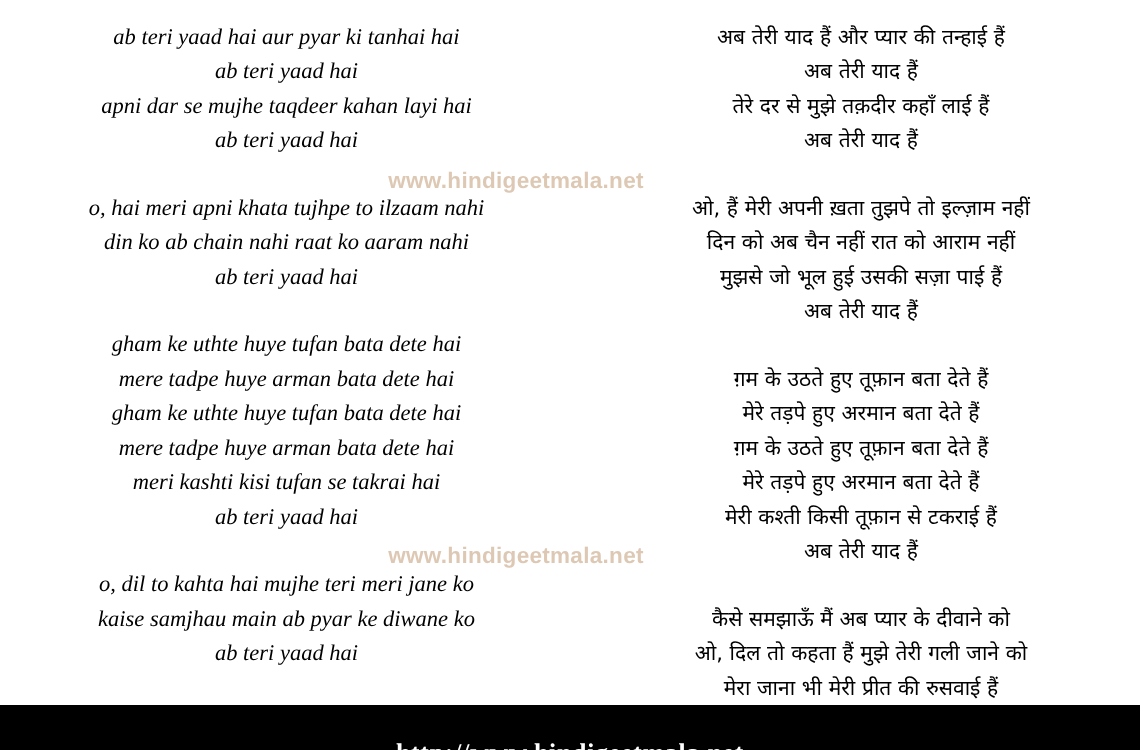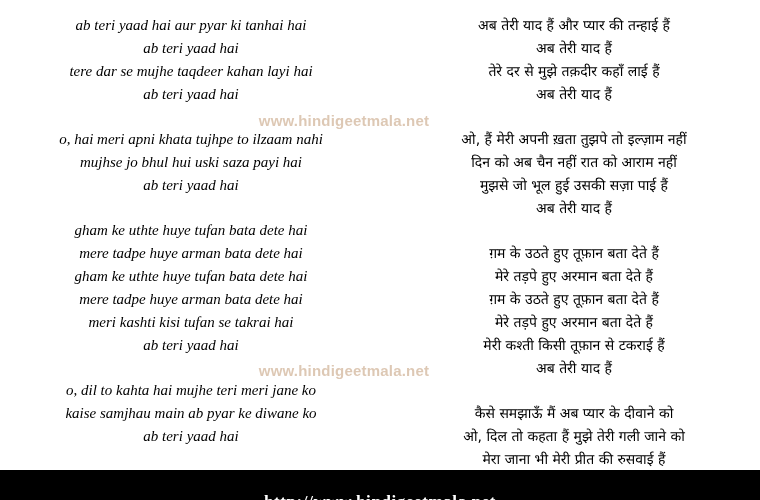--- a/index.html
+++ b/index.html
@@ -104,27 +104,27 @@
 <body>
 
 <div class="page">
 
   <div class="lyrics-area">
 
     <div class="col col-left">
       <div class="stanza">
         <div class="line center">ab teri yaad hai aur pyar ki tanhai hai</div>
         <div class="line center">ab teri yaad hai</div>
-        <div class="line center">tere dar se mujhe taqdeer kahan layi hai</div>
+        <div class="line center">apni dar se mujhe taqdeer kahan layi hai</div>
         <div class="line center">ab teri yaad hai</div>
       </div>
       <div class="spacer-md"></div>
       <div class="stanza">
         <div class="line center">o, hai meri apni khata tujhpe to ilzaam nahi</div>
-        <div class="line center">mujhse jo bhul hui uski saza payi hai</div>
+        <div class="line center">din ko ab chain nahi  raat ko aaram nahi</div>
         <div class="line center">ab teri yaad hai</div>
       </div>
       <div class="spacer-md"></div>
       <div class="stanza">
         <div class="line center">gham ke uthte huye tufan bata dete hai</div>
         <div class="line center">mere tadpe huye arman bata dete hai</div>
         <div class="line center">gham ke uthte huye tufan bata dete hai</div>
         <div class="line center">mere tadpe huye arman bata dete hai</div>
         <div class="line center">meri kashti kisi tufan se takrai hai</div>
         <div class="line center">ab teri yaad hai</div>

